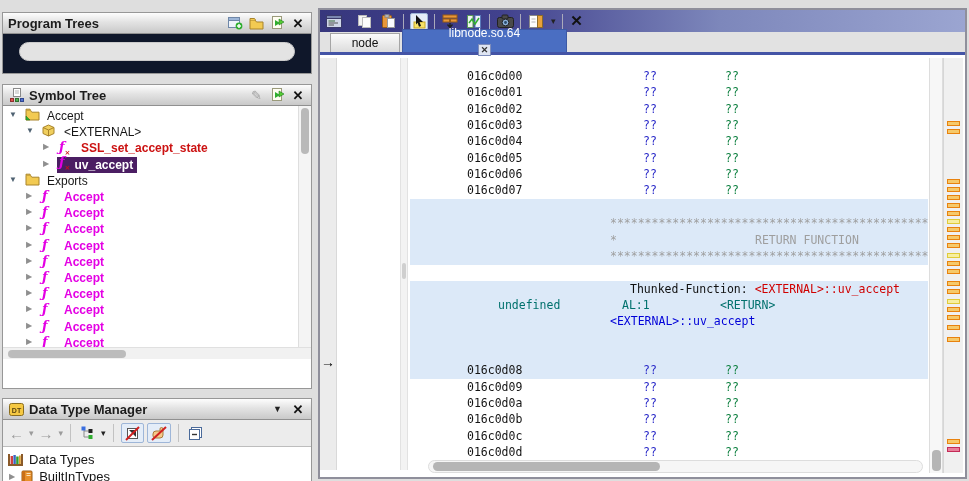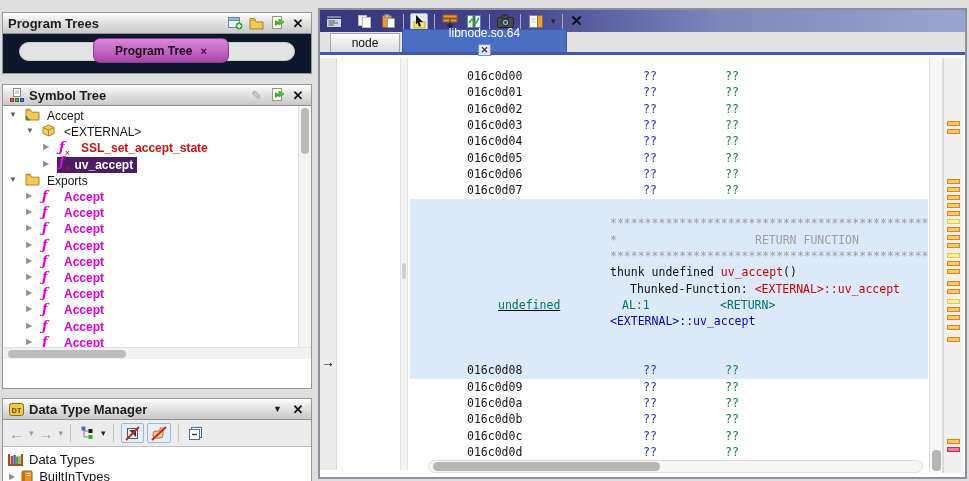--- a/index.html
+++ b/index.html
@@ -144,24 +144,20 @@
       <svg width="14" height="14" viewBox="0 0 14 14">
             <rect x="1.5" y="0.5" width="9" height="12" fill="#fffef2" stroke="#9a9a7a"></rect>
             <path d="M4 4 L9 7 L4 10 Z" fill="#2fae2f"></path>
             <path d="M8 3 L13 6 L8 9 Z" fill="#55cc33" stroke="#1d7a1d" stroke-width="0.6"></path>
           </svg>
     </span>
     <span class="xbtn">✕</span>
   </div>
   <div id="pt-body">
     <div id="pt-track"></div>
-    <div id="pt-tab">
-      <span>Program Tree</span>
-      <span class="tclose">×</span>
-    </div>
   </div>
 </section>
 
 <section class="panel" id="st-panel">
   <div class="phead">
     <span class="hicon">
       <svg width="14" height="14" viewBox="0 0 14 14">
             <rect x="3.5" y="0.5" width="7" height="8" fill="#fff" stroke="#8a8a8a"></rect>
             <line x1="5" y1="3" x2="9" y2="3" stroke="#b5b5b5"></line>
             <line x1="5" y1="5" x2="9" y2="5" stroke="#b5b5b5"></line>
@@ -461,23 +457,22 @@
           <div class="cline" style="top: 42.7px;"><span class="ccell" style="left: 57px;"><span class="addr">016c0d02</span></span><span class="ccell" style="left: 233px;"><span class="mn">??</span></span><span class="ccell" style="left: 315px;"><span class="op">??</span></span></div>
           <div class="cline" style="top: 59.05px;"><span class="ccell" style="left: 57px;"><span class="addr">016c0d03</span></span><span class="ccell" style="left: 233px;"><span class="mn">??</span></span><span class="ccell" style="left: 315px;"><span class="op">??</span></span></div>
           <div class="cline" style="top: 75.4px;"><span class="ccell" style="left: 57px;"><span class="addr">016c0d04</span></span><span class="ccell" style="left: 233px;"><span class="mn">??</span></span><span class="ccell" style="left: 315px;"><span class="op">??</span></span></div>
           <div class="cline" style="top: 91.75px;"><span class="ccell" style="left: 57px;"><span class="addr">016c0d05</span></span><span class="ccell" style="left: 233px;"><span class="mn">??</span></span><span class="ccell" style="left: 315px;"><span class="op">??</span></span></div>
           <div class="cline" style="top: 108.1px;"><span class="ccell" style="left: 57px;"><span class="addr">016c0d06</span></span><span class="ccell" style="left: 233px;"><span class="mn">??</span></span><span class="ccell" style="left: 315px;"><span class="op">??</span></span></div>
           <div class="cline" style="top: 124.45px;"><span class="ccell" style="left: 57px;"><span class="addr">016c0d07</span></span><span class="ccell" style="left: 233px;"><span class="mn">??</span></span><span class="ccell" style="left: 315px;"><span class="op">??</span></span></div>
           <div class="cline hl" style="top: 140.8px;"></div>
           <div class="cline hl" style="top: 157.15px;"><span class="ccell" style="left: 200px;"><span class="plate">****************************************************************</span></span></div>
           <div class="cline hl" style="top: 173.5px;"><span class="ccell" style="left: 200px;"><span class="plate">*</span></span><span class="ccell" style="left: 345px;"><span class="plate">RETURN FUNCTION</span></span></div>
           <div class="cline hl" style="top: 189.85px;"><span class="ccell" style="left: 200px;"><span class="plate">****************************************************************</span></span></div>
-          <div class="cline hl" style="top: 206.2px;"><span class="ccell" style="left: 200px;"><span class="kw">thunk undefined </span><span class="red">uv_accept</span><span class="kw">()</span></span></div>
           <div class="cline hl" style="top: 222.55px;"><span class="ccell" style="left: 220px;"><span class="kw">Thunked-Function: </span><span class="red">&lt;EXTERNAL&gt;::uv_accept</span></span></div>
-          <div class="cline hl" style="top: 238.9px;"><span class="ccell" style="left: 88px; text-decoration: underline;"><span class="teal">undefined</span></span><span class="ccell" style="left: 212px;"><span class="teal">AL:1</span></span><span class="ccell" style="left: 310px;"><span class="teal">&lt;RETURN&gt;</span></span></div>
+          <div class="cline hl" style="top: 238.9px;"><span class="ccell" style="left: 88px;"><span class="teal">undefined</span></span><span class="ccell" style="left: 212px;"><span class="teal">AL:1</span></span><span class="ccell" style="left: 310px;"><span class="teal">&lt;RETURN&gt;</span></span></div>
           <div class="cline hl" style="top: 255.25px;"><span class="ccell" style="left: 200px;"><span class="lbl">&lt;EXTERNAL&gt;::uv_accept</span></span></div>
           <div class="cline hl" style="top: 271.6px;"></div>
           <div class="cline hl" style="top: 287.95px;"></div>
           <div class="cline hl" style="top: 304.3px;"><span class="ccell" style="left: 57px;"><span class="addr">016c0d08</span></span><span class="ccell" style="left: 233px;"><span class="mn">??</span></span><span class="ccell" style="left: 315px;"><span class="op">??</span></span></div>
           <div class="cline" style="top: 320.65px;"><span class="ccell" style="left: 57px;"><span class="addr">016c0d09</span></span><span class="ccell" style="left: 233px;"><span class="mn">??</span></span><span class="ccell" style="left: 315px;"><span class="op">??</span></span></div>
           <div class="cline" style="top: 337px;"><span class="ccell" style="left: 57px;"><span class="addr">016c0d0a</span></span><span class="ccell" style="left: 233px;"><span class="mn">??</span></span><span class="ccell" style="left: 315px;"><span class="op">??</span></span></div>
           <div class="cline" style="top: 353.35px;"><span class="ccell" style="left: 57px;"><span class="addr">016c0d0b</span></span><span class="ccell" style="left: 233px;"><span class="mn">??</span></span><span class="ccell" style="left: 315px;"><span class="op">??</span></span></div>
           <div class="cline" style="top: 369.7px;"><span class="ccell" style="left: 57px;"><span class="addr">016c0d0c</span></span><span class="ccell" style="left: 233px;"><span class="mn">??</span></span><span class="ccell" style="left: 315px;"><span class="op">??</span></span></div>
           <div class="cline" style="top: 386.05px;"><span class="ccell" style="left: 57px;"><span class="addr">016c0d0d</span></span><span class="ccell" style="left: 233px;"><span class="mn">??</span></span><span class="ccell" style="left: 315px;"><span class="op">??</span></span></div>
           <div class="cline" style="top: 402.4px;"><span class="ccell" style="left: 57px;"><span class="addr">016c0d0e</span></span><span class="ccell" style="left: 233px;"><span class="mn">??</span></span><span class="ccell" style="left: 315px;"><span class="op">??</span></span></div>

